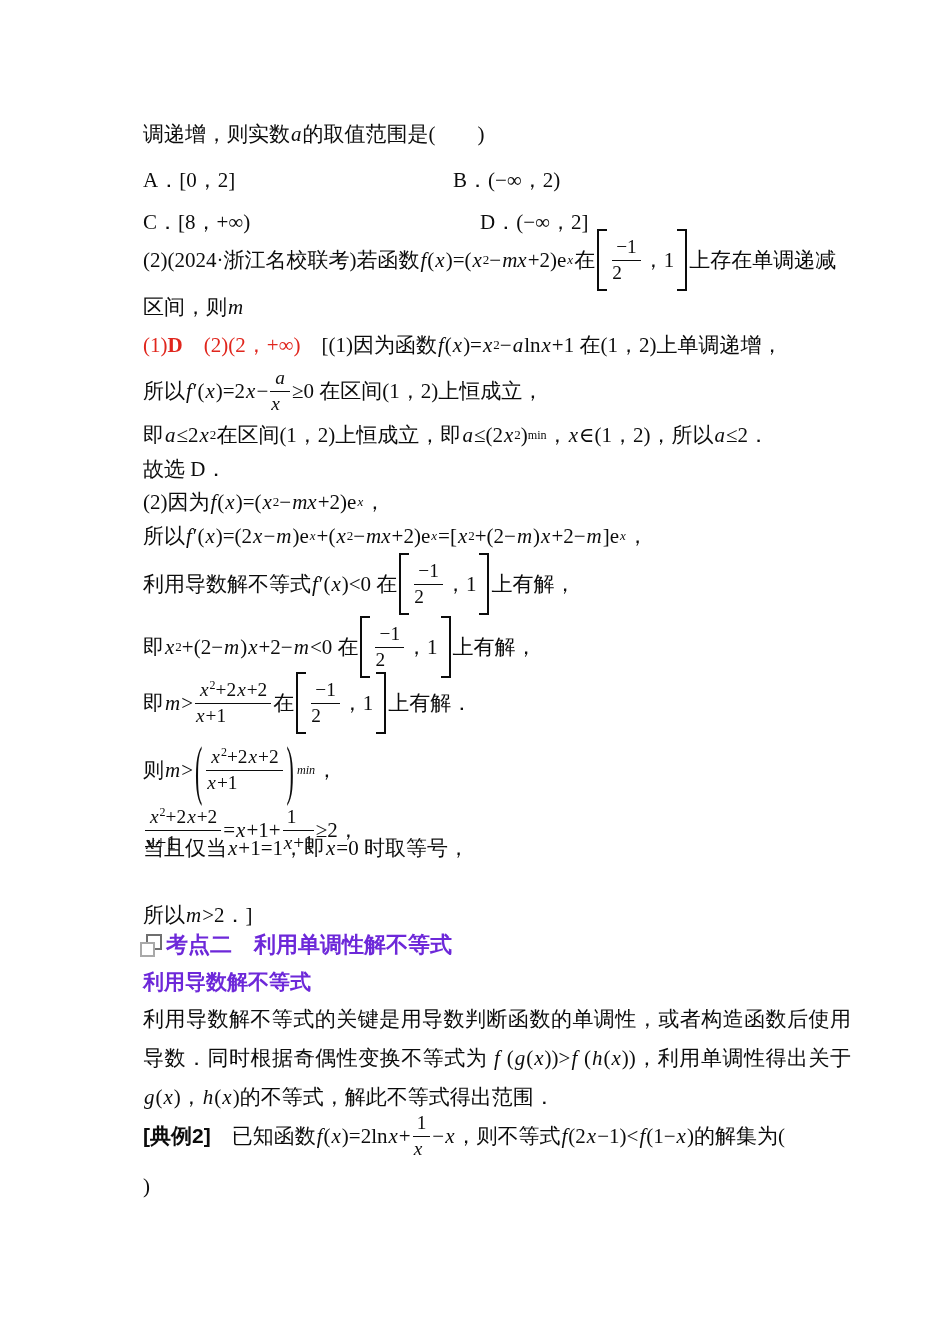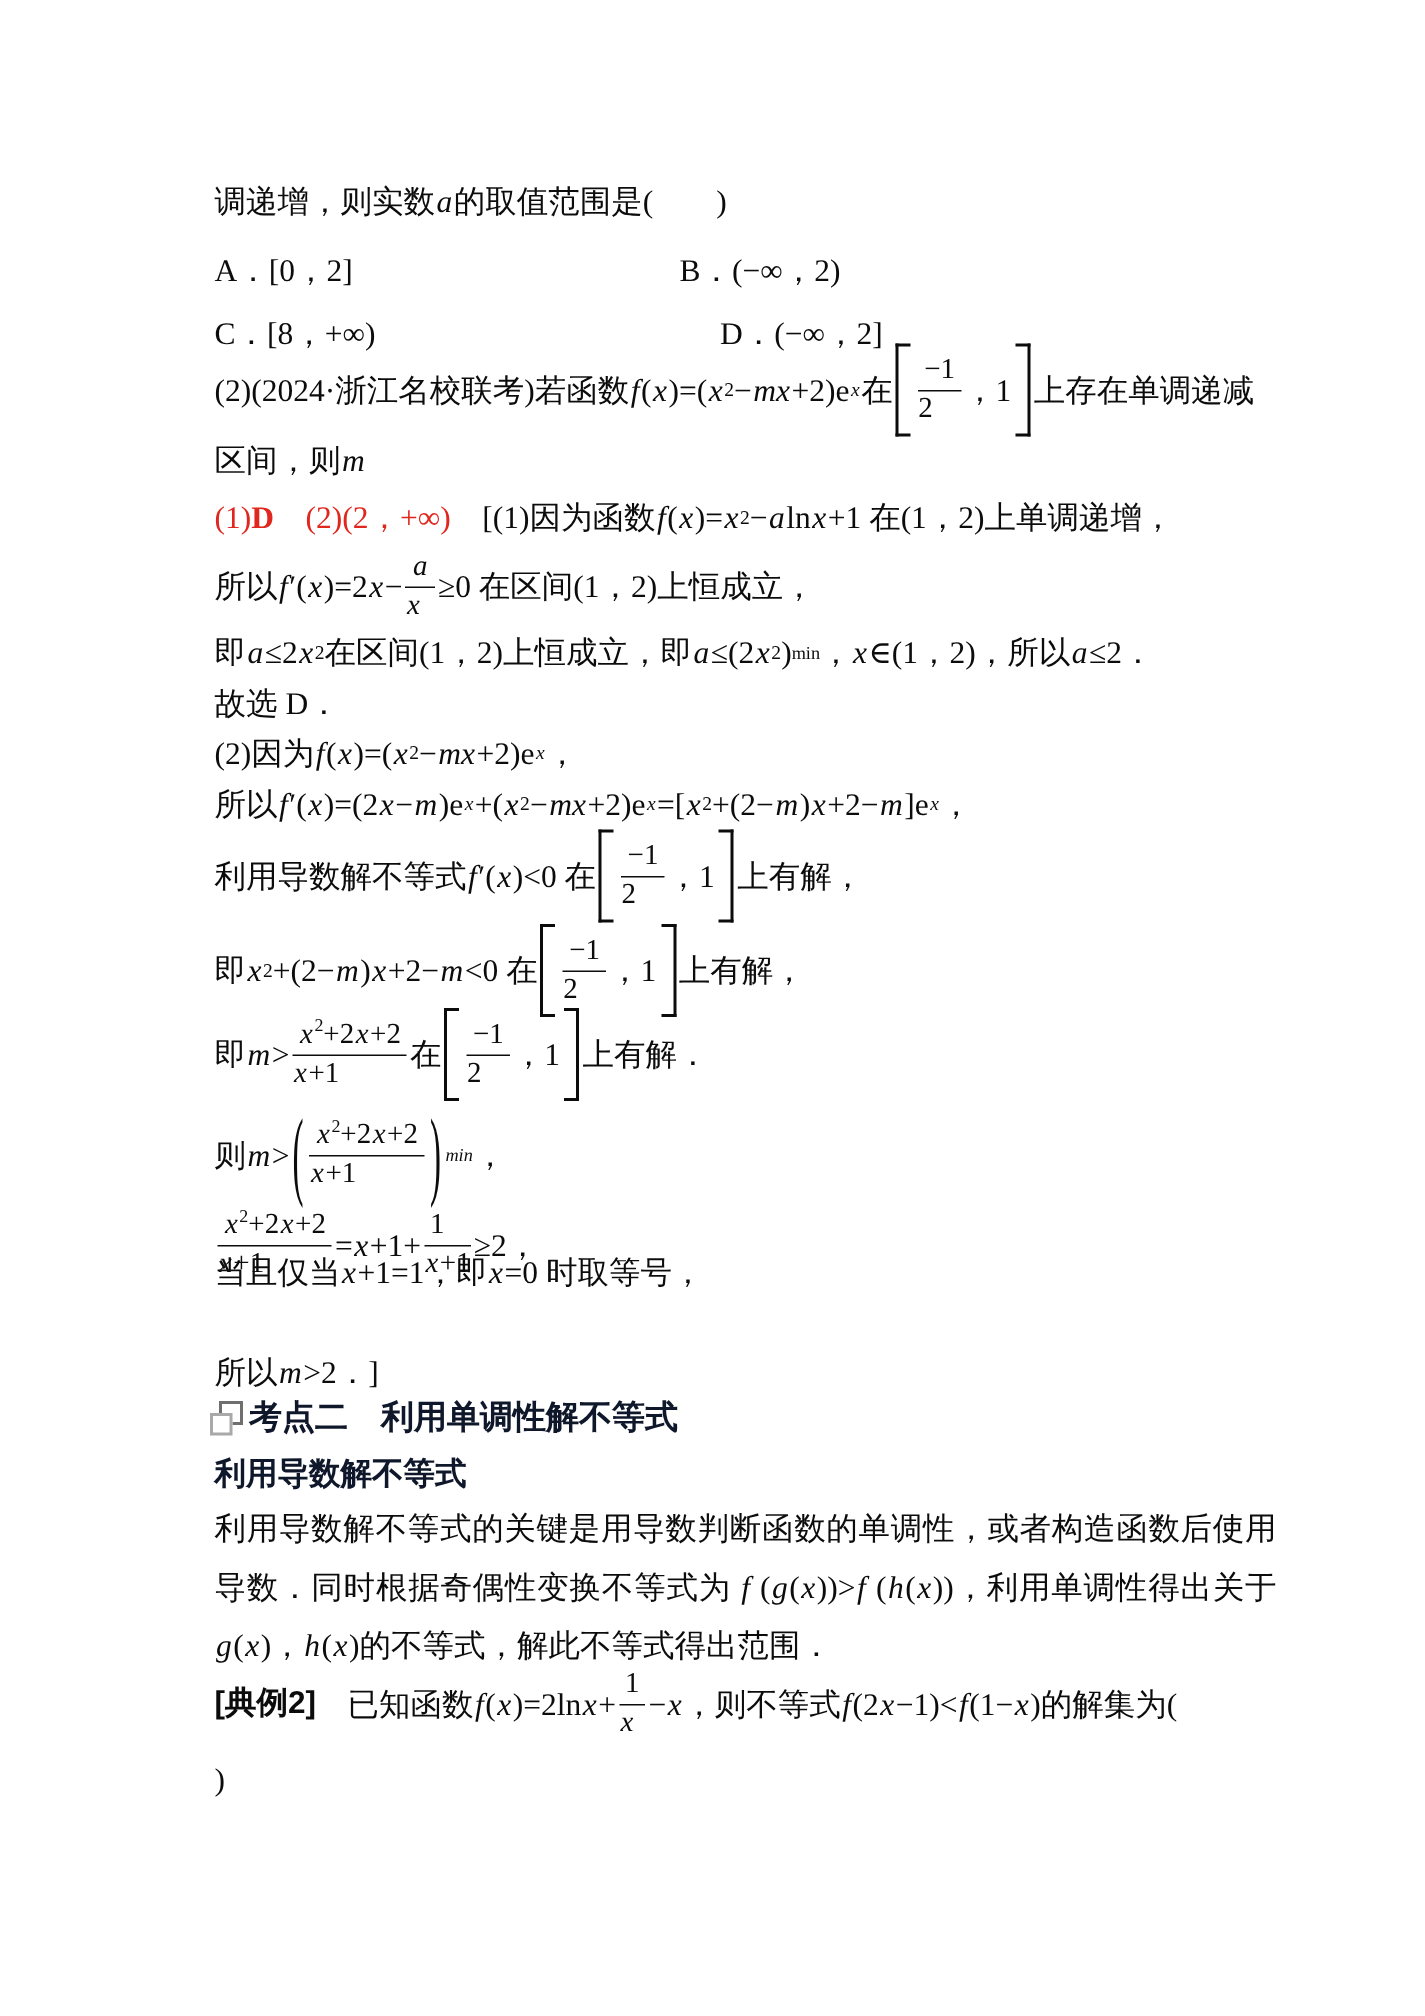--- a/index.html
+++ b/index.html
@@ -17,21 +17,21 @@
   .frac .num{display:block;border-bottom:1.4px solid #0c0c0c;padding:0 4px 1px;}
   .frac .den{display:block;padding-top:1px;}
   .tb{display:inline-block;width:8px;height:58px;vertical-align:middle;}
   .tb-l{border-left:2px solid #0c0c0c;border-top:2px solid #0c0c0c;border-bottom:2px solid #0c0c0c;margin:0 3px 0 2px;}
   .tb-r{border-right:2px solid #0c0c0c;border-top:2px solid #0c0c0c;border-bottom:2px solid #0c0c0c;margin:0 2px 0 3px;}
   .bigpar{display:inline-block;transform:scaleY(3.0);transform-origin:center;font-size:22px;margin:0 2px;}
   .red{color:var(--accent-red,#e0261d);}
   .redbold{color:var(--accent-red,#e0261d);font-weight:bold;}
   .bold{font-family:"Liberation Sans","DejaVu Sans",sans-serif;font-weight:bold;}
   .heading{position:absolute;left:140px;display:flex;align-items:center;
-           font-family:"Liberation Sans","DejaVu Sans",sans-serif;font-weight:bold;color:#0f172a;}
+           font-family:"Liberation Sans","DejaVu Sans",sans-serif;font-weight:bold;color:#6d28d9;}
   .kd-icon{position:relative;width:23px;height:23px;display:inline-block;margin-right:3px;flex:0 0 auto;}
   .kd-icon .sq-back{position:absolute;right:1px;top:0;width:12px;height:12px;border:2.5px solid #6f6f6f;background:#fff;}
   .kd-icon .sq-front{position:absolute;left:0;bottom:0;width:11px;height:11px;border:2.5px solid #a9a9a9;background:#fff;}
   .para{position:absolute;left:143px;width:708px;line-height:39px;text-align:justify;
         text-justify:inter-ideograph;}
   .para .var{padding:0 1px;}
 </style>
 </head>
 <body>
 

